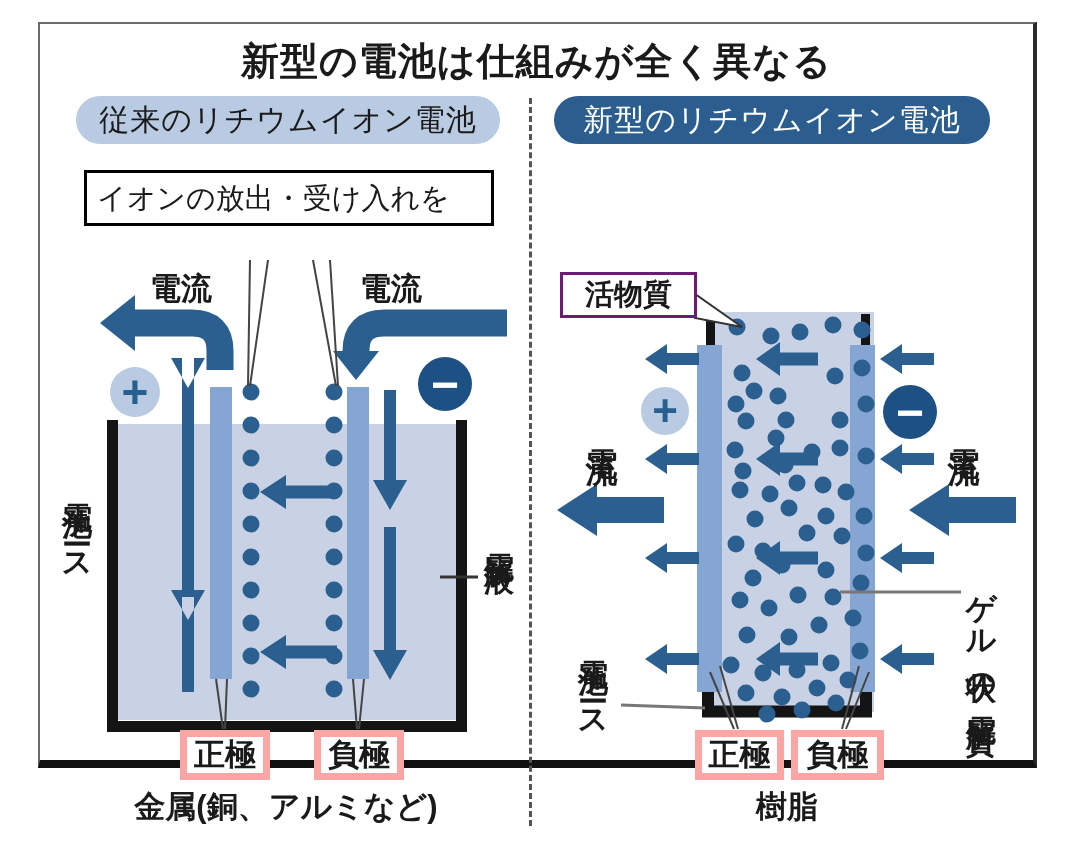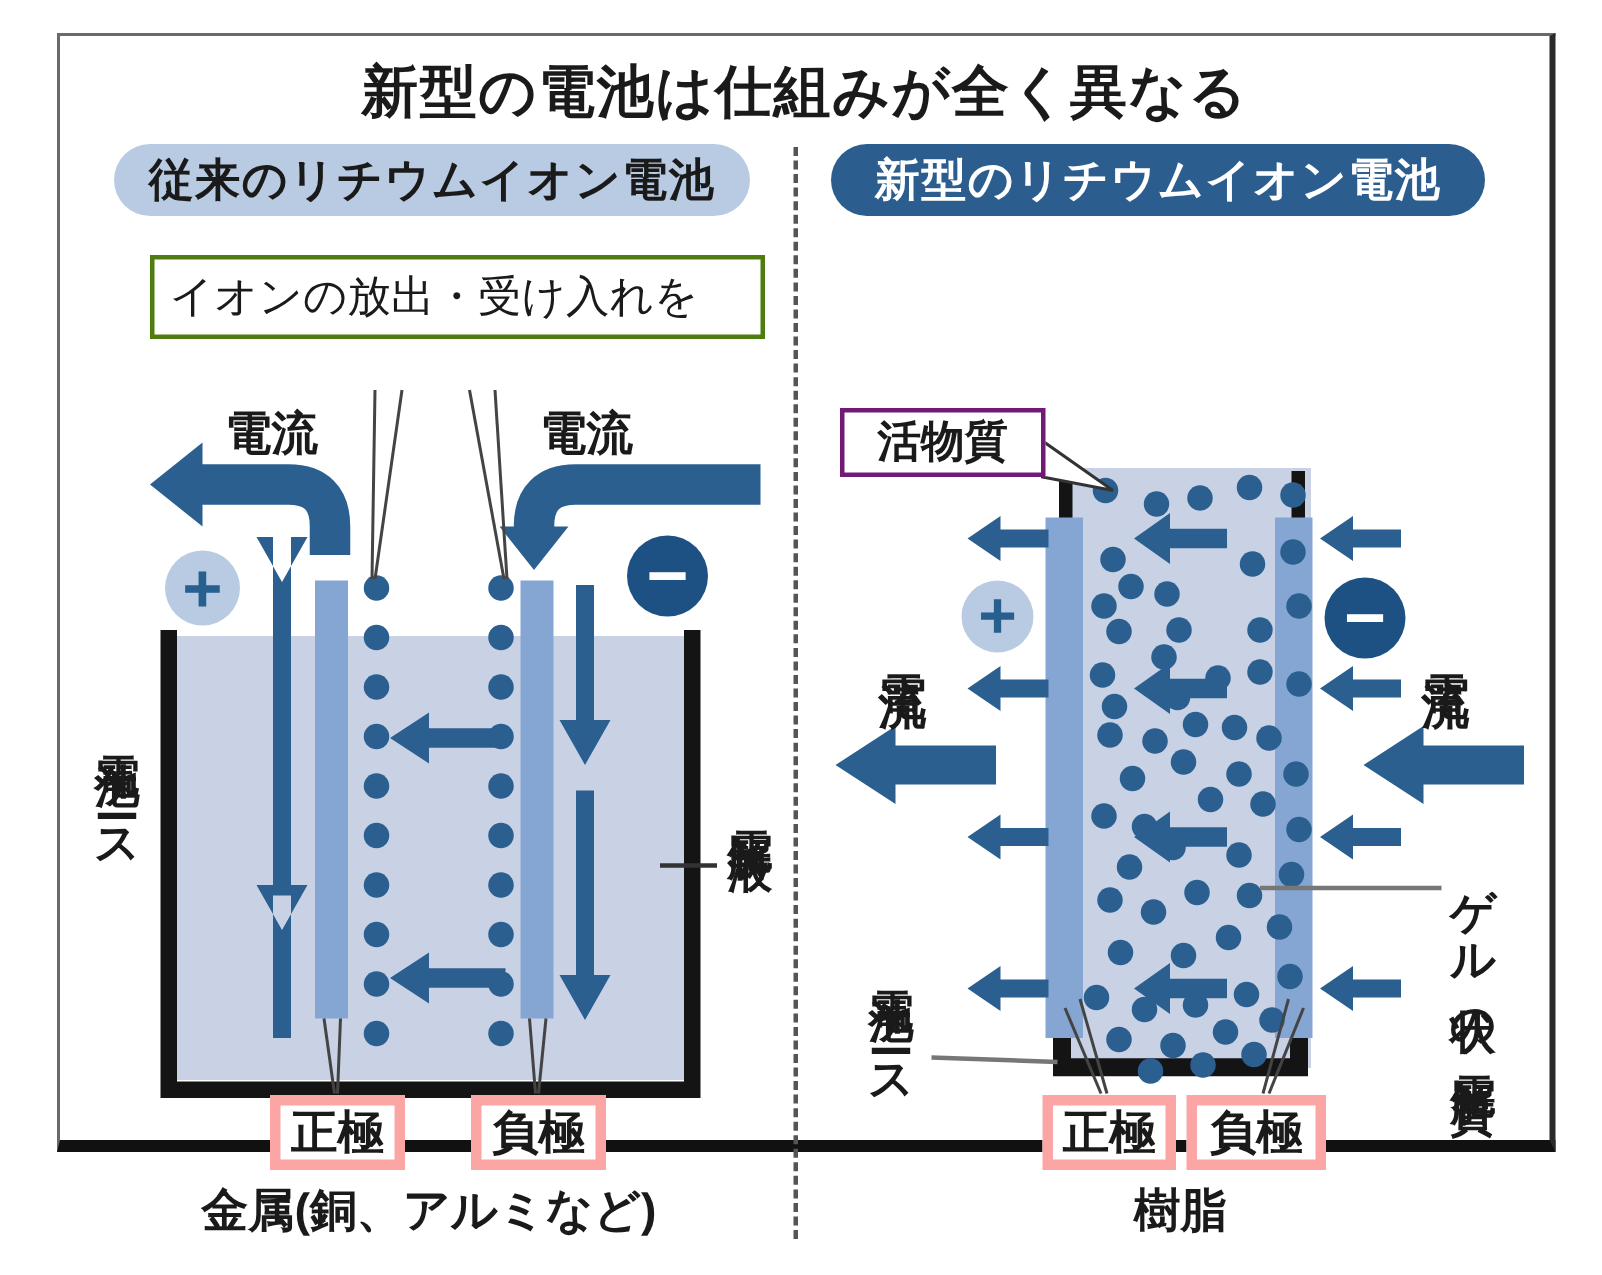--- a/index.html
+++ b/index.html
@@ -4,25 +4,25 @@
 <style>
   html,body{margin:0;padding:0;background:#ffffff;}
   .stage{position:relative;width:1068px;height:850px;background:#fff;overflow:hidden;
          font-family:"Liberation Sans","DejaVu Sans",sans-serif;color:#1a1a1a;}
   .frame{position:absolute;left:38px;top:22px;width:999px;height:746px;box-sizing:border-box;
          border-top:2px solid #6a6a6a;border-left:2px solid #6a6a6a;
          border-right:4px solid #2a2a2a;border-bottom:8px solid #111;background:#fff;}
   .abs{position:absolute;}
   .title{left:0;top:12px;width:100%;text-align:center;font-size:38px;font-weight:700;letter-spacing:1px;}
   .pill{top:72px;height:48px;border-radius:25px;display:flex;align-items:center;justify-content:center;
-        font-size:30px;font-weight:700;letter-spacing:1px;}
+        font-size:30px;font-weight:400;letter-spacing:1px;}
   .pill-left{left:36px;width:424px;background:#b9cbe2;color:#1a1a1a;}
   .pill-right{left:514px;width:436px;background:#2b5d8e;color:#ffffff;}
   .divider{left:489px;top:74px;height:728px;width:0;border-left:3px dashed #555;}
-  .notebox{left:60px;top:146px;width:410px;box-sizing:border-box;border:3px solid #4d7c0f;background:#fff;
+  .notebox{left:44px;top:146px;width:410px;box-sizing:border-box;border:3px solid #000000;background:#fff;
            padding:6px 10px;font-size:29px;line-height:1.32;font-weight:500;}
   .hlabel{font-size:31px;font-weight:600;}
   .cur-l{left:110px;top:244px;}
   .cur-r{left:320px;top:244px;}
   .circle{border-radius:50%;display:flex;align-items:center;justify-content:center;font-weight:700;}
   .plus{background:#b9cbe2;color:#27608f;}
   .minus{background:#1d5183;color:#ffffff;}
   .c-plus-l{left:70px;top:343px;width:50px;height:50px;font-size:46px;}
   .c-minus-l{left:378px;top:333px;width:54px;height:54px;font-size:48px;}
   .c-plus-r{left:601px;top:363px;width:48px;height:48px;font-size:44px;}

